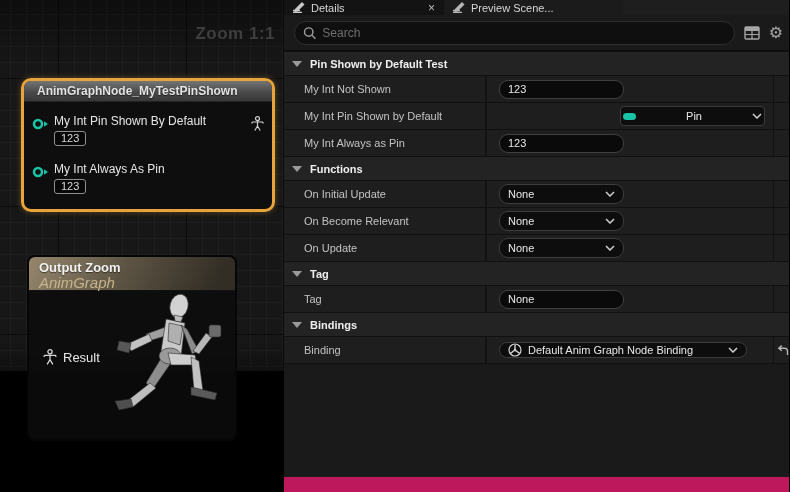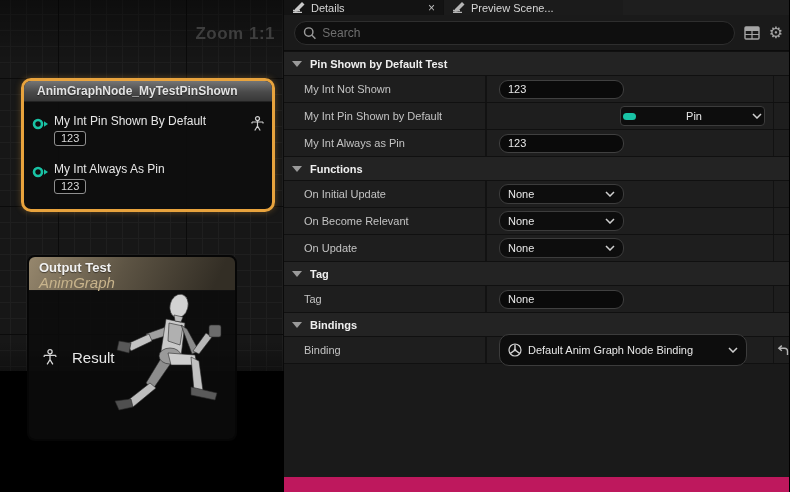--- a/index.html
+++ b/index.html
@@ -62,21 +62,21 @@
   }
   .node2-header {
     height:34px; padding:3px 0 0 10px;
     background:linear-gradient(115deg,#96876d,#5d5444 45%,#332e25 90%);
     border-bottom:1px solid #111;
   }
   .node2-title { color:#f2f2f2; font-size:13px; font-weight:bold; text-shadow:0 1px 1px rgba(0,0,0,.5); }
   .node2-subtitle { color:#c8b48c; font-size:15px; font-style:italic; margin-top:-1px; }
   .mannequin { position:absolute; right:4px; top:36px; }
   .result-row { position:absolute; left:14px; top:92px; display:flex; align-items:center; }
-  .result-label { color:#e8e8e8; font-size:15px; margin-left:15px; }
+  .result-label { color:#e8e8e8; font-size:13px; margin-left:6px; }
   .note-bar {
     position:absolute; left:0; right:0; bottom:0; height:14px;
     display:flex; align-items:center; justify-content:center;
     color:#fff; font-size:11px; font-weight:bold; letter-spacing:.5px;
   }
 
   
   .details { position:relative; width:505px; height:492px; background:#be185d; display:flex; flex-direction:column; }
   .tabbar { display:flex; height:15px; background:#1e1e1e; flex:0 0 15px; }
   .tab { display:flex; align-items:center; padding:0 8px; }
@@ -126,21 +126,21 @@
   }
   .ue-combo .chev { margin-left:auto; }
   .pin-combo {
     margin-left:auto; margin-right:8px; height:20px; background:#0d0d0d;
     border:1px solid #3c3c3c; border-radius:4px; display:flex; align-items:center;
     padding:0 2px; color:#e8e8e8; font-size:11px;gap:44px;
   }
   .pin-pill { width:13px; height:7px; border-radius:3.5px; background:#19c3a5; margin-right:6px; }
   .pin-combo .chev { margin-left:6px; }
   .binding-combo {
-    width:248px; height:32px; background:#0d0d0d; border:1px solid #3c3c3c;
+    width:248px; height:16px; background:#0d0d0d; border:1px solid #3c3c3c;
     border-radius:10px; display:flex; align-items:center; padding:0 8px; color:#e8e8e8; font-size:11px;
   }
   .binding-combo .chev { margin-left:auto; }
   .bind-icon { margin-right:6px; display:flex; }
   .filler { flex:1; background:#1a1a1a; border-top:1px solid #101010; }
 </style>
 </head>
 <body>
 
 <div class="app">
@@ -179,21 +179,21 @@
         </span>
         <span class="pin-texts">
           <div class="pin-label">My Int Always As Pin</div>
           <span class="pin-value">123</span>
         </span>
       </div>
     </div>
 
     <div class="node2">
       <div class="node2-header">
-        <div class="node2-title">Output Test</div>
+        <div class="node2-title">Output Zoom</div>
         <div class="node2-subtitle">AnimGraph</div>
       </div>
       <span class="mannequin">
         <svg width="118" height="134" viewBox="0 0 118 134">
           <g stroke="#2a2a2a" stroke-width="0.6">
 
             <polygon points="58,32 62,40 36,48 33,41" fill="#9f9f9f"></polygon>
             <polygon points="36,41 39,48 18,58 14,51" fill="#c2c2c2"></polygon>
             <polygon points="6,48 18,50 16,60 4,57" fill="#585858"></polygon>
 

